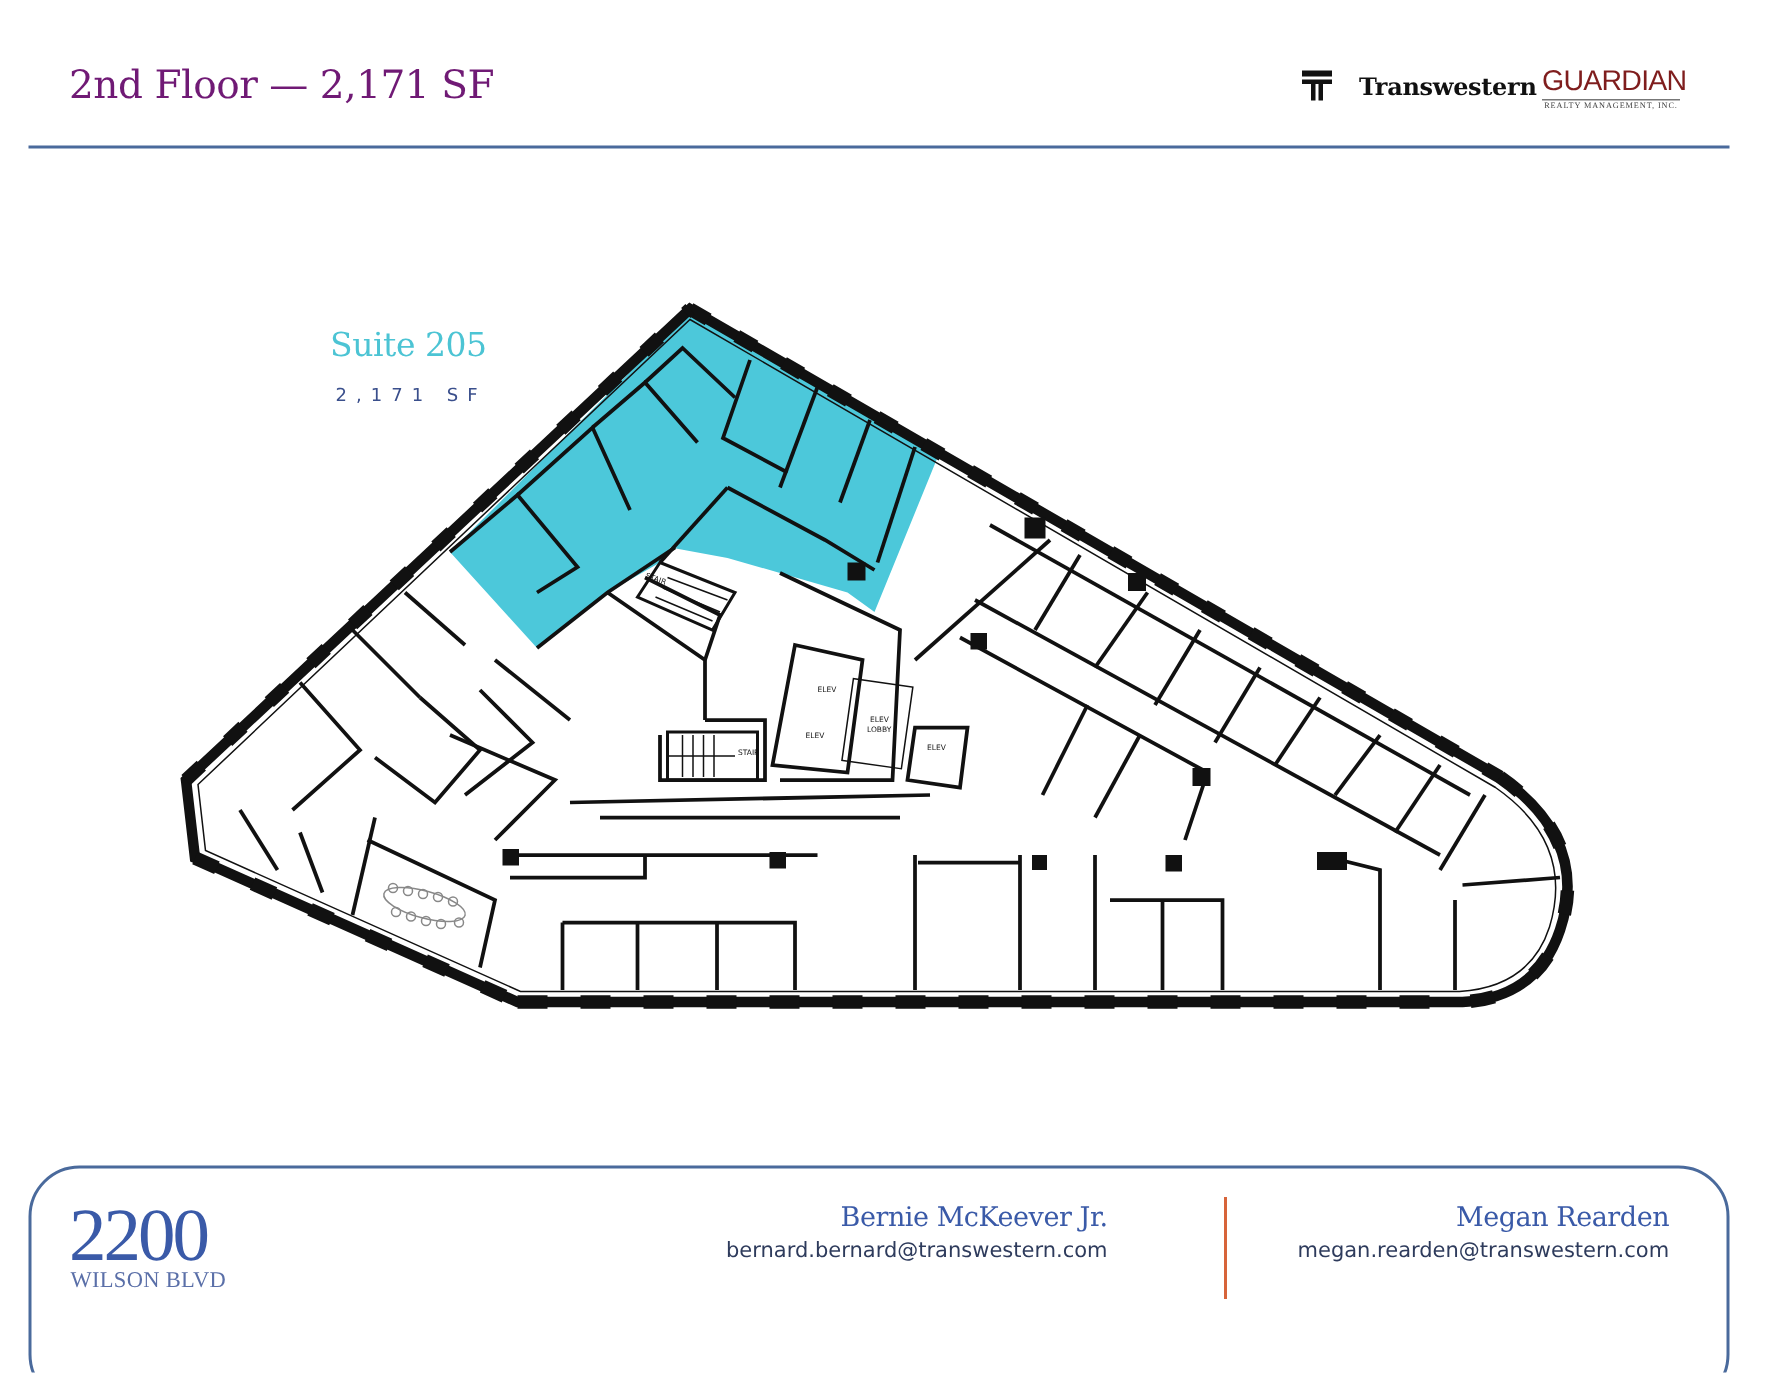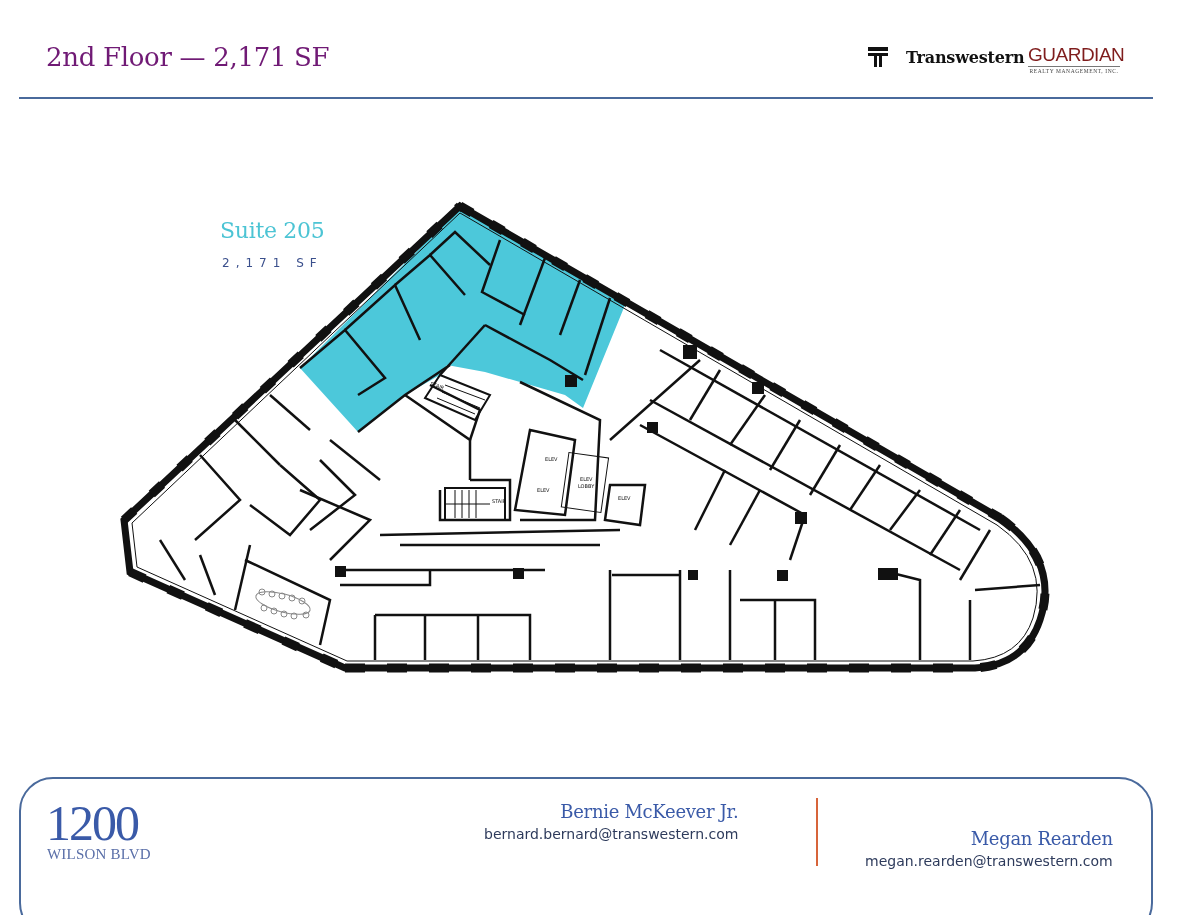--- a/index.html
+++ b/index.html
@@ -10,21 +10,21 @@
   .logo-tw-mark { width: 20px; height: 20px; position: relative; }
   .logo-tw-mark .bar1 { position: absolute; left: 0; top: 0; width: 20px; height: 4px; background: #111; }
   .logo-tw-mark .bar2 { position: absolute; left: 0; top: 6px; width: 20px; height: 3px; background: #111; }
   .logo-tw-mark .stem1 { position: absolute; left: 6px; top: 9px; width: 3px; height: 11px; background: #111; }
   .logo-tw-mark .stem2 { position: absolute; left: 11px; top: 9px; width: 3px; height: 11px; background: #111; }
   .logo-tw-text { font-family: "DejaVu Serif", serif; font-weight: bold; font-size: 16px; color: #111; letter-spacing: -0.2px; }
   .logo-guardian { position: absolute; left: 1028px; top: 45px; width: 92px; text-align: center; }
   .logo-guardian-name { font-family: Liberation Sans, sans-serif; font-size: 19px; color: #7f1d1d; letter-spacing: -0.5px; line-height: 19px; }
   .logo-guardian-rule { height: 1px; background: #777; margin: 2px 0 1px 0; position: relative; }
   .logo-guardian-sub { font-family: "Liberation Serif", serif; font-size: 5.5px; color: #444; letter-spacing: 0.6px; }
-  .suite-label { position: absolute; left: 220px; top: 218px; }
+  .suite-label { position: absolute; left: 220px; top: 218px; text-align: right; }
   .suite-name { font-family: "DejaVu Serif", serif; font-size: 22px; color: #4cc4d4; letter-spacing: -0.3px; }
   .suite-sf { font-family: "DejaVu Sans", sans-serif; font-size: 12px; color: #3a4f8c; letter-spacing: 6px; margin-top: 13px; padding-left: 2px; }
   .plan { position: absolute; left: 0; top: 0; }
   .footer { position: absolute; left: 19px; top: 777px; width: 1134px; height: 160px; border: 2px solid #4a6a9c; border-radius: 34px; box-sizing: border-box; }
   .brand-num { position: absolute; left: 46px; top: 795px; font-family: "Liberation Serif", serif; font-size: 50px; color: #3a5aa8; letter-spacing: -2px; line-height: 56px; }
   .brand-street { position: absolute; left: 47px; top: 846px; font-family: "Liberation Serif", serif; font-size: 15px; color: #5a6fa8; letter-spacing: 0.2px; }
   .contact { position: absolute; top: 800px; }
   .contact-name { font-family: "DejaVu Serif", serif; font-size: 18px; color: #3a5aa8; line-height: 24px; letter-spacing: -0.3px; text-align: right; }
   .contact-line { font-family: "DejaVu Sans", sans-serif; font-size: 14px; color: #2e3b5c; line-height: 21px; }
   .contact-divider { position: absolute; left: 816px; top: 798px; width: 2px; height: 68px; background: #d7643a; }
@@ -196,26 +196,26 @@
     <text x="578" y="488">LOBBY</text>
   </g>
 </svg>
 
 <div class="suite-label">
   <div class="suite-name">Suite 205</div>
   <div class="suite-sf">2,171 SF</div>
 </div>
 
 <div class="footer"></div>
-<div class="brand-num">1200</div>
+<div class="brand-num">2200</div>
 <div class="brand-street">WILSON BLVD</div>
 
 <div class="contact" style="left:484px;">
   <div class="contact-name">Bernie McKeever Jr.</div>
   <div class="contact-line">bernard.bernard@transwestern.com</div>
 </div>
 
 <div class="contact-divider"></div>
 
-<div class="contact" style="left:865px;margin-top:27px;">
+<div class="contact" style="left:865px;">
   <div class="contact-name">Megan Rearden</div>
   <div class="contact-line">megan.rearden@transwestern.com</div>
 </div>
 
 </body></html>

